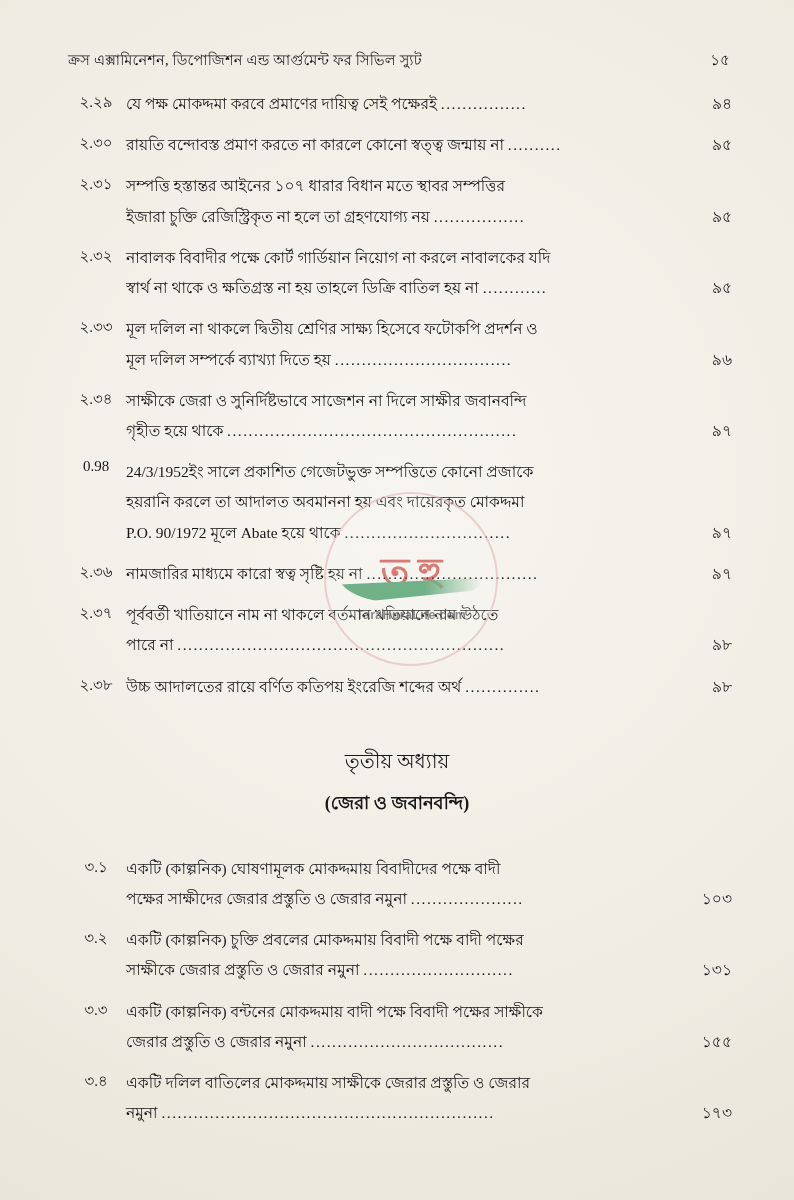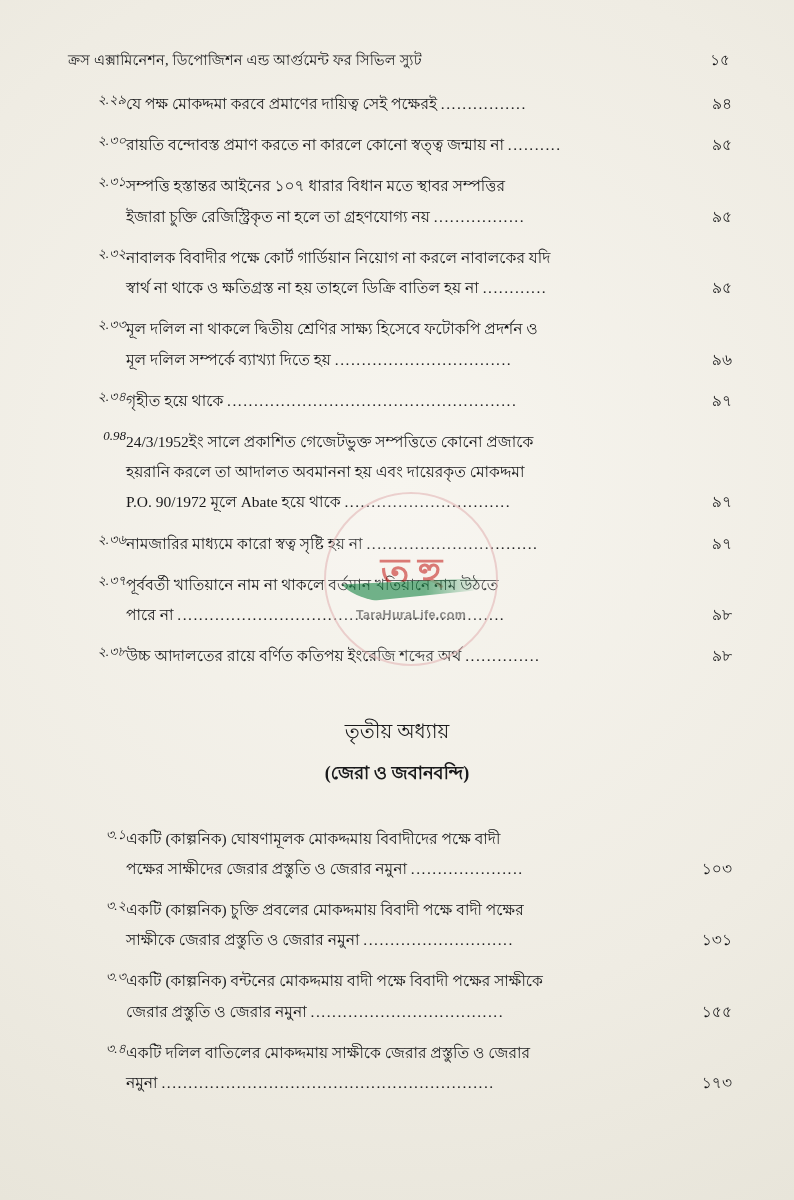--- a/index.html
+++ b/index.html
@@ -47,26 +47,25 @@
     margin-top: 2px;
   }
   .entry {
     display: flex;
     align-items: flex-start;
     margin-bottom: 11px;
   }
   .num {
     width: 64px;
     flex: 0 0 64px;
-    text-align: right;
-    font-size: 13px;
+    text-align: center;
+    font-size: 15px;
     padding-top: 1px;
     padding-left: 4px;
     box-sizing: border-box;
-    font-style: italic;
   }
   .body {
     flex: 1 1 auto;
     min-width: 0;
   }
   .line {
     display: flex;
     align-items: flex-end;
     justify-content: space-between;
     font-size: 15.5px;
@@ -229,20 +228,24 @@
             <span class="txt"><span>মূল  দলিল সম্পর্কে ব্যাখ্যা দিতে হয়</span> <span class="dots">.................................</span></span>
             <span class="pg">৯৬</span>
           </div>
         </div>
       </div>
 
       <div class="entry">
         <div class="num">২.৩৪</div>
         <div class="body">
           <div class="line">
+            <span class="txt jfy">সাক্ষীকে জেরা ও সুনির্দিষ্টভাবে সাজেশন না দিলে সাক্ষীর জবানবন্দি</span>
+            <span class="pg"></span>
+          </div>
+          <div class="line">
             <span class="txt"><span>গৃহীত হয়ে থাকে</span> <span class="dots">......................................................</span></span>
             <span class="pg">৯৭</span>
           </div>
         </div>
       </div>
 
       <div class="entry">
         <div class="num">0.98</div>
         <div class="body">
           <div class="line">

